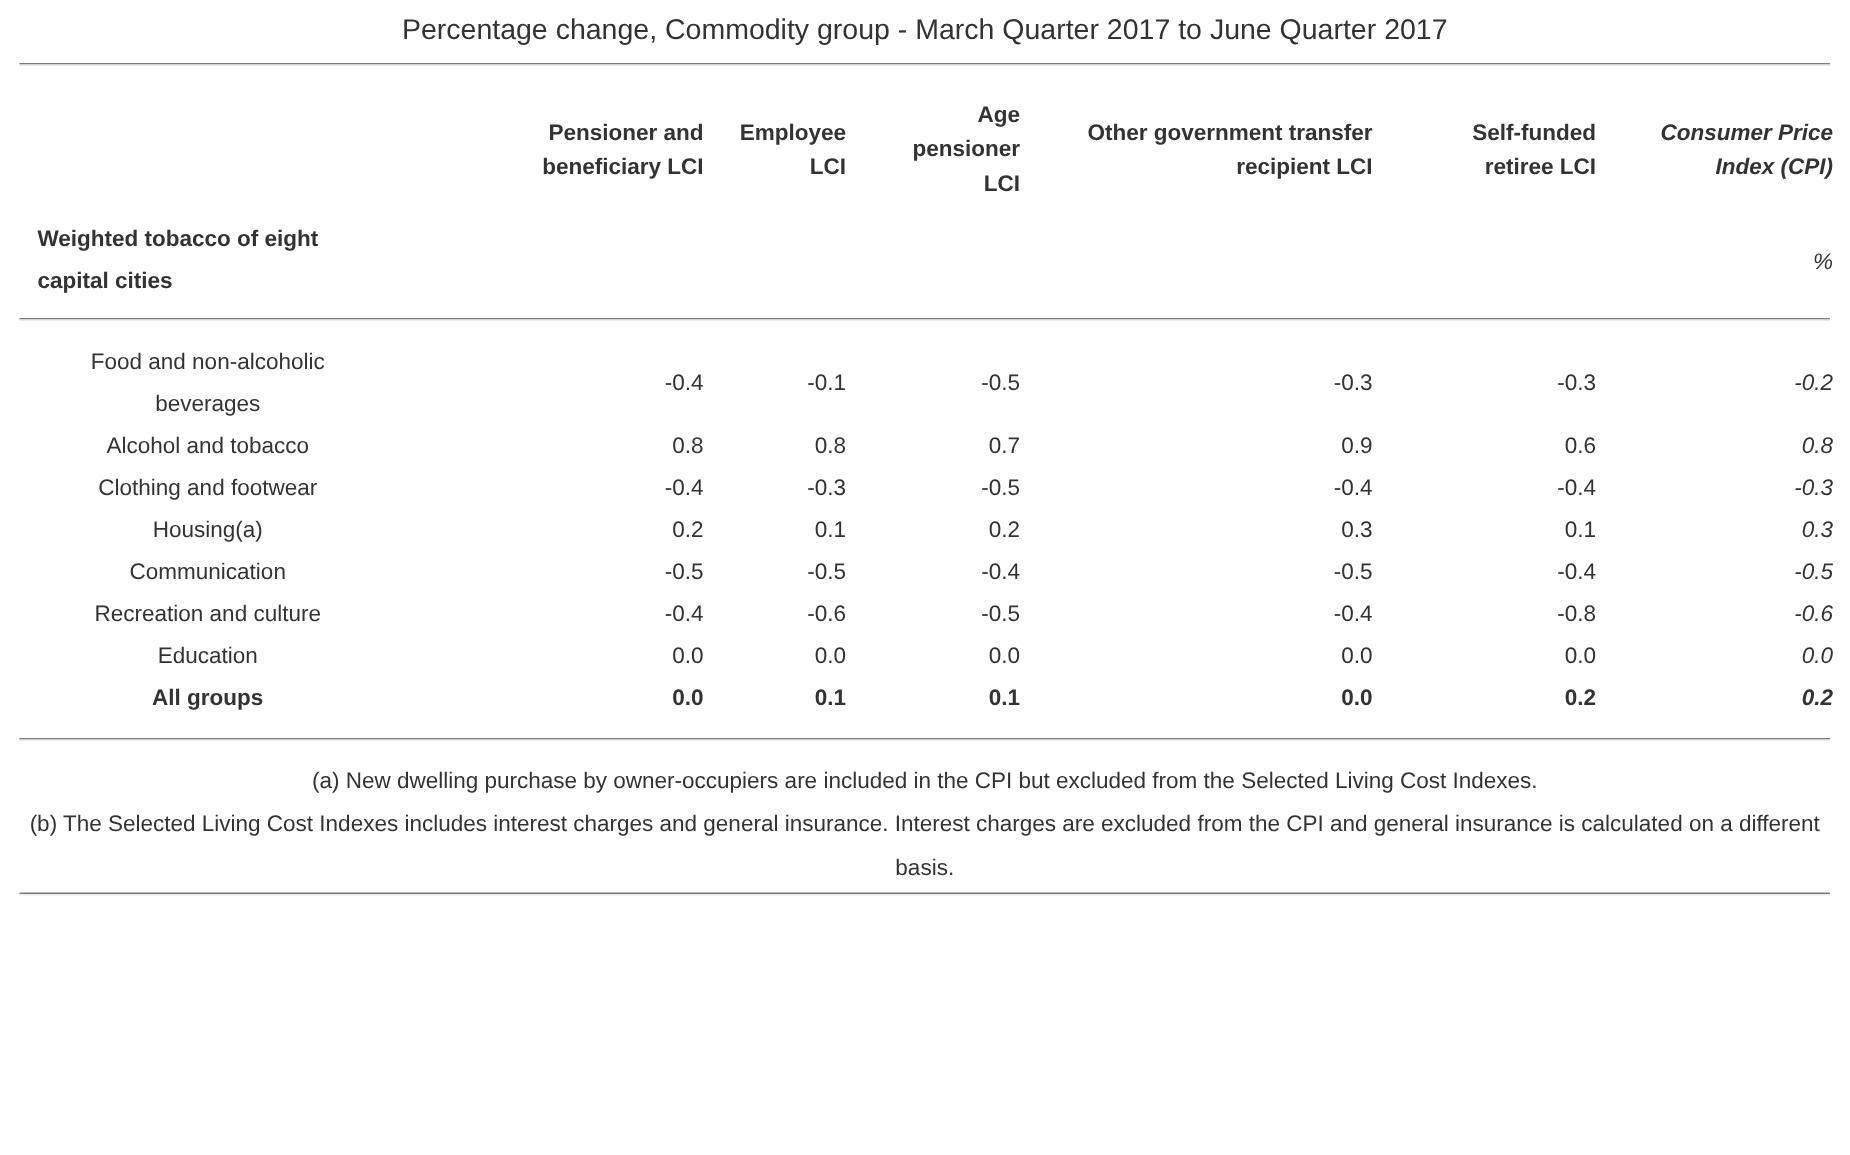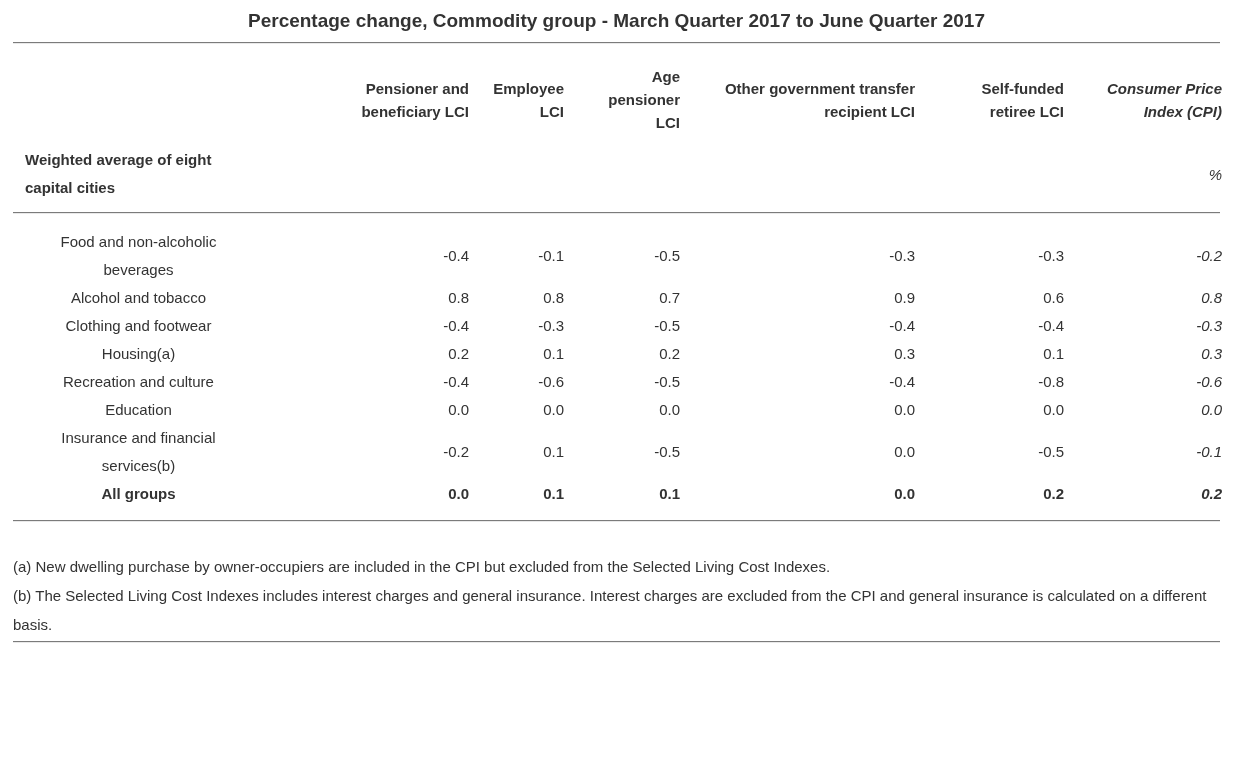--- a/index.html
+++ b/index.html
@@ -6,21 +6,21 @@
   body {
     width: 1233px; height: 770px; overflow: hidden;
     font-family: "Liberation Sans", "DejaVu Sans", sans-serif;
     color: #333333;
   }
   .container { margin: 0 13px; }
 
   .title {
     text-align: center;
     font-size: 19px;
-    font-weight: bold;
+    font-weight: normal;
     line-height: 24px;
     margin-top: 9px;
   }
 
   hr.rule {
     height: 0;
     border: none;
     border-top: 1px solid #7b7b7b;
     border-bottom: 1px solid #e9e9e9;
     margin: 0;
@@ -71,21 +71,21 @@
     text-align: right;
   }
   table.body-tbl td.label {
     text-align: center;
     white-space: pre-line;
     padding-left: 0;
   }
   table.body-tbl tr.first td { padding-top: 14px; }
   table.body-tbl tr.row-bold td { font-weight: bold; }
 
-  .footnotes { padding-top: 30px; }
+  .footnotes { padding-top: 12px; text-align: center; }
   .footnotes p {
     margin: 0;
     font-size: 15px;
     line-height: 29px;
   }
 </style>
 </head>
 <body>
 
 <div class="container">
@@ -115,21 +115,21 @@
 pensioner
 LCI</th>
       <th>Other government transfer
 recipient LCI</th>
       <th>Self-funded
 retiree LCI</th>
       <th>Consumer Price
 Index (CPI)</th>
     </tr>
     <tr class="stub-row">
-      <th class="stub">Weighted average of eight
+      <th class="stub">Weighted tobacco of eight
 capital cities</th>
       <td></td>
       <td></td>
       <td></td>
       <td></td>
       <td></td>
       <td class="unit">%</td>
     </tr>
   </tbody>
     </table>
@@ -178,46 +178,45 @@
     <tr>
       <td class="label">Housing(a)</td>
       <td>0.2</td>
       <td>0.1</td>
       <td>0.2</td>
       <td>0.3</td>
       <td>0.1</td>
       <td>0.3</td>
     </tr>
     <tr>
+      <td class="label">Communication</td>
+      <td>-0.5</td>
+      <td>-0.5</td>
+      <td>-0.4</td>
+      <td>-0.5</td>
+      <td>-0.4</td>
+      <td>-0.5</td>
+    </tr>
+    <tr>
       <td class="label">Recreation and culture</td>
       <td>-0.4</td>
       <td>-0.6</td>
       <td>-0.5</td>
       <td>-0.4</td>
       <td>-0.8</td>
       <td>-0.6</td>
     </tr>
     <tr>
       <td class="label">Education</td>
       <td>0.0</td>
       <td>0.0</td>
       <td>0.0</td>
       <td>0.0</td>
       <td>0.0</td>
       <td>0.0</td>
-    </tr>
-    <tr>
-      <td class="label">Insurance and financial
-services(b)</td>
-      <td>-0.2</td>
-      <td>0.1</td>
-      <td>-0.5</td>
-      <td>0.0</td>
-      <td>-0.5</td>
-      <td>-0.1</td>
     </tr>
     <tr class="row-bold">
       <td class="label">All groups</td>
       <td>0.0</td>
       <td>0.1</td>
       <td>0.1</td>
       <td>0.0</td>
       <td>0.2</td>
       <td>0.2</td>
     </tr>

